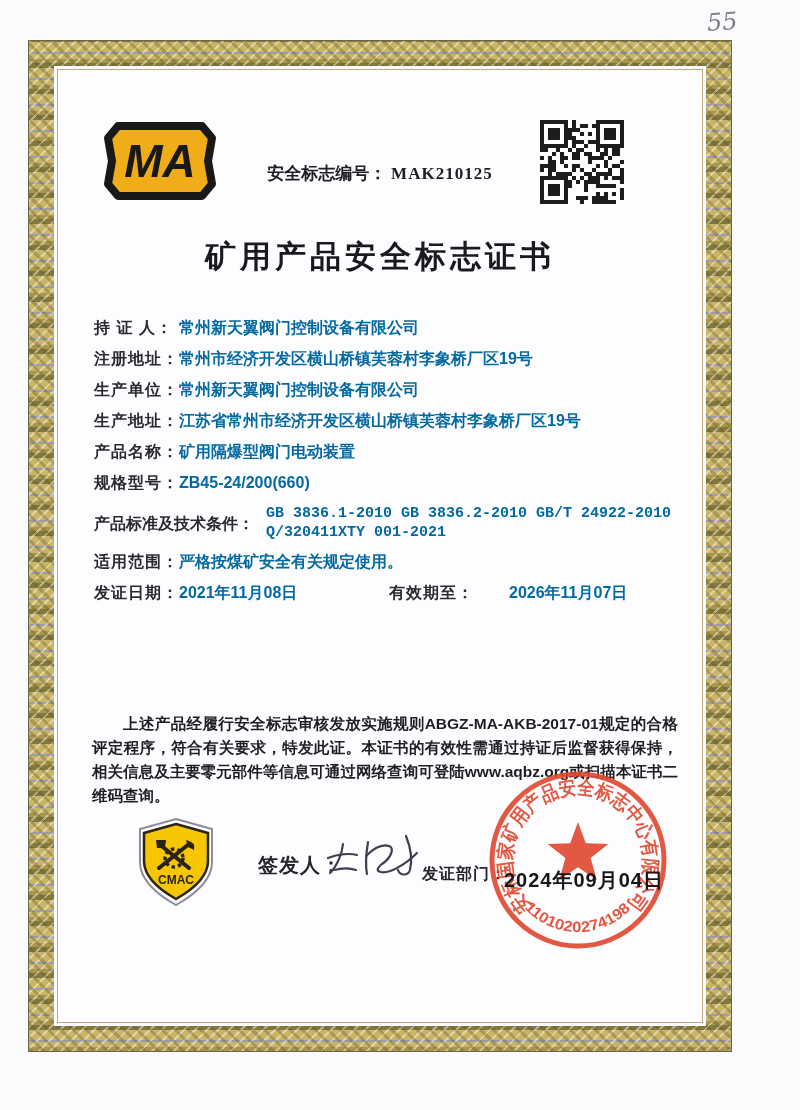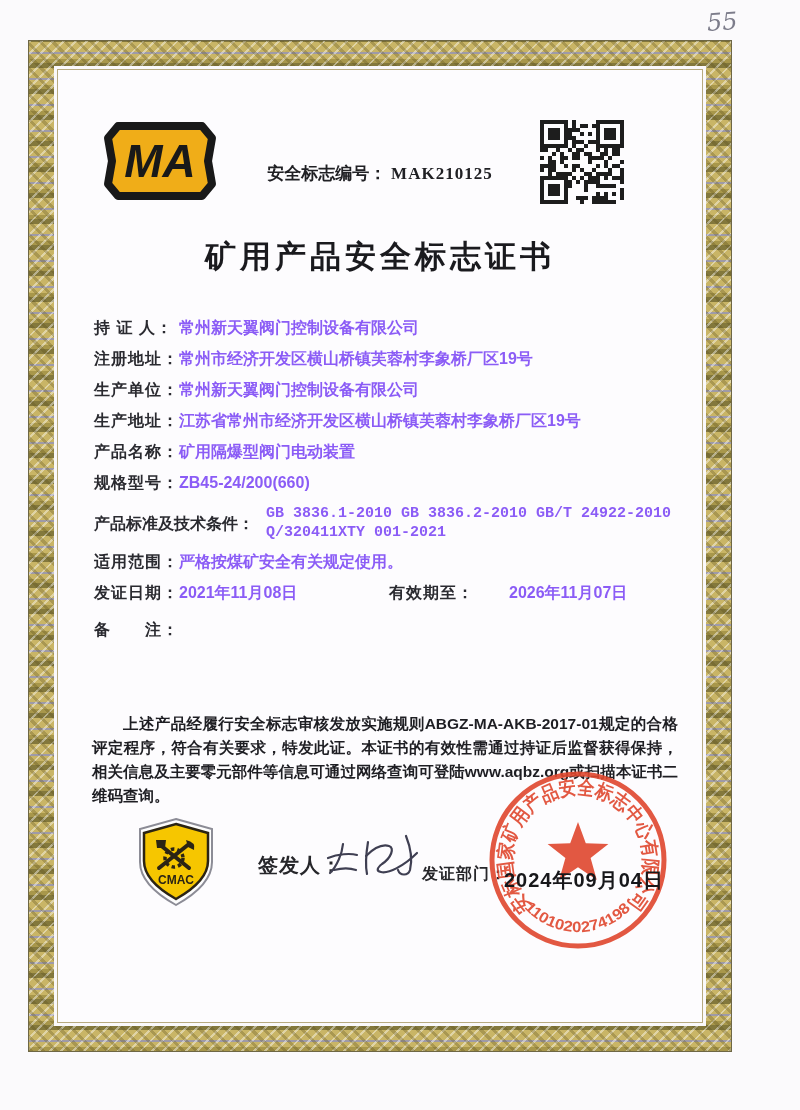--- a/index.html
+++ b/index.html
@@ -45,21 +45,21 @@
   
   .cert-title {
     position:absolute; left:0; right:0; top:166px; text-align:center;
     font-family:"Liberation Serif", serif;
     font-size:31px; font-weight:900; letter-spacing:4px; color:#1a1a1e;
   }
   
   .fields { position:absolute; left:36px; right:28px; top:248px; }
   .row { display:flex; margin-bottom:12px; font-weight:bold; font-size:16px; line-height:19px; }
   .row .lbl { flex:0 0 85px; color:#2a2a30; letter-spacing:1px; }
-  .row .val { color:#8b5cf6; }
+  .row .val { color:#0369a1; }
   .row.std { align-items:center; margin-bottom:10px; }
   .row.std .lbl { flex:0 0 auto; margin-right:12px; letter-spacing:0; }
   .row.std .val { width:452px; font-size:15px; line-height:19px; font-family:"Liberation Mono", monospace; font-weight:bold; }
   .row.dates { }
   .row.dates .val-issue { flex:0 0 210px; }
   .row.dates .lbl2 { flex:0 0 120px; color:#2a2a30; letter-spacing:1px; }
   .row.remark { margin-top:18px; }
   
   .statement {
     position:absolute; left:34px; right:24px; top:642px;
@@ -142,24 +142,20 @@
       </div>
       <div class="row">
         <span class="lbl">适用范围：</span>
         <span class="val">严格按煤矿安全有关规定使用。</span>
       </div>
       <div class="row dates">
         <span class="lbl">发证日期：</span>
         <span class="val val-issue">2021年11月08日</span>
         <span class="lbl2">有效期至：</span>
         <span class="val">2026年11月07日</span>
-      </div>
-      <div class="row remark">
-        <span class="lbl" style="flex:0 0 auto;">备　　注：</span>
-        <span class="val"></span>
       </div>
     </div>
 
     <div class="statement">上述产品经履行安全标志审核发放实施规则ABGZ-MA-AKB-2017-01规定的合格评定程序，符合有关要求，特发此证。本证书的有效性需通过持证后监督获得保持，相关信息及主要零元部件等信息可通过网络查询可登陆www.aqbz.org或扫描本证书二维码查询。</div>
 
     <div class="cmac-badge">
       <svg width="88" height="94" viewBox="0 0 88 94">
         <path d="M44,3 L80,13 L80,46 Q80,69 44,89 Q8,69 8,46 L8,13 Z" fill="#fdfdfd" stroke="#8c8c96" stroke-width="2"></path>
         <path d="M44,8 L76,17 L76,45 Q76,65 44,83 Q12,65 12,45 L12,17 Z" fill="#f6c600" stroke="#2b2414" stroke-width="2.5"></path>
         <g stroke="#2b2414" stroke-width="4" stroke-linecap="round">

